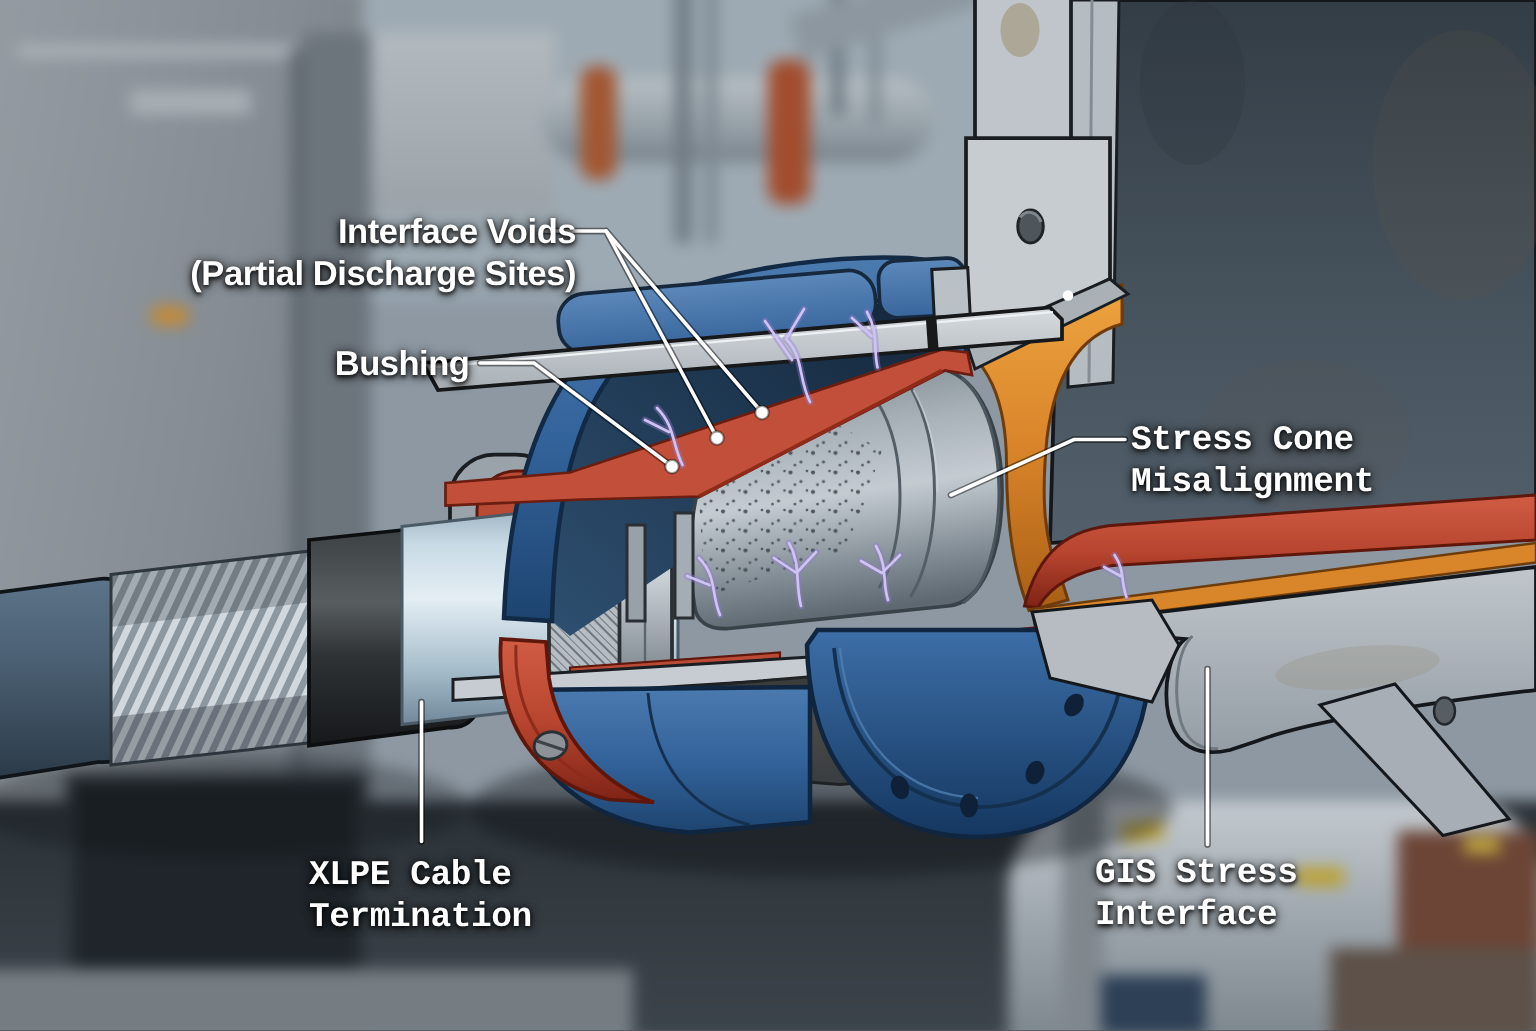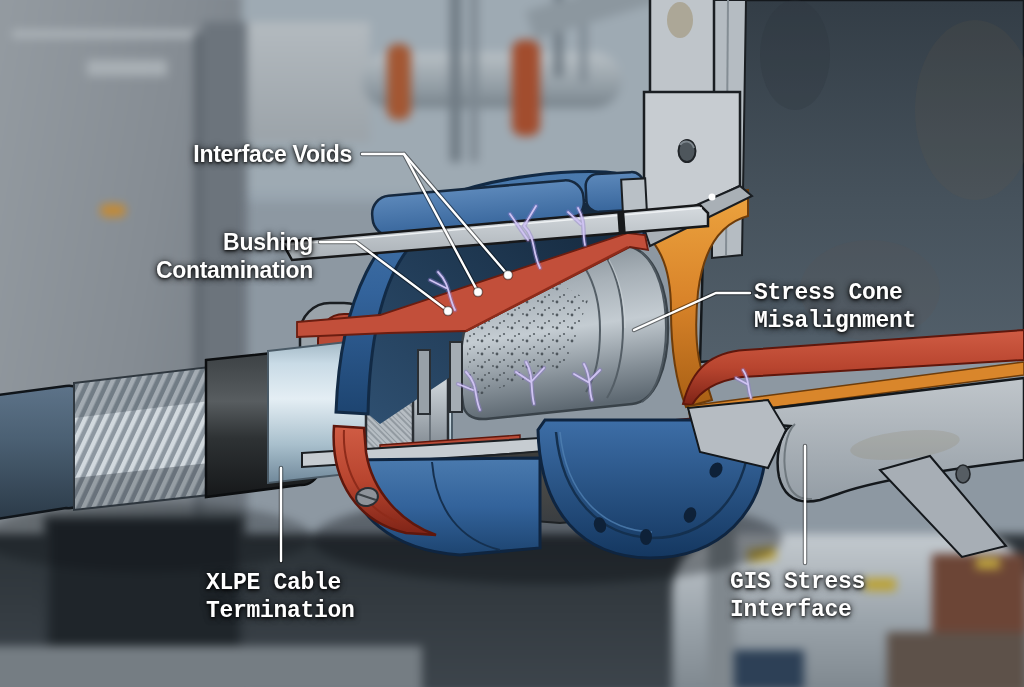--- a/index.html
+++ b/index.html
@@ -44,21 +44,21 @@
   
   .art{position:absolute;left:0;top:0;}
   
   .label{
     position:absolute;color:#ffffff;font-weight:700;font-size:23px;line-height:28px;
     letter-spacing:-0.3px;white-space:nowrap;
     text-shadow:0 1px 3px rgba(0,0,0,.9),0 0 7px rgba(0,0,0,.55),0 2px 6px rgba(0,0,0,.5);
   }
   .align-r{text-align:right;}
   .align-l{text-align:left;font-family:Liberation Mono, monospace;}
-  #lbl-iv{right:672px;top:140px;}
+  #lbl-iv{right:640px;top:140px;}
   #lbl-sc{right:711px;top:228px;}
   #lbl-stress{left:754px;top:279px;}
   #lbl-xlpe{left:206px;top:569px;}
   #lbl-gis{left:730px;top:568px;}
 </style>
 </head>
 <body>
 
 <div class="stage">
 
@@ -381,24 +381,24 @@
       <g fill="#ffffff" stroke="rgba(0,0,0,.4)" stroke-width="1.5">
         <circle cx="508" cy="275" r="4.5"></circle>
         <circle cx="478" cy="292" r="4.5"></circle>
         <circle cx="448" cy="311" r="4.5"></circle>
       </g>
     </g>
   </svg>
 
   <div class="label align-r" id="lbl-iv">
     <div>Interface Voids</div>
+    <div>(Partial Discharge Sites)</div>
   </div>
   <div class="label align-r" id="lbl-sc">
     <div>Bushing</div>
-    <div>Contamination</div>
   </div>
   <div class="label align-l" id="lbl-stress">
     <div>Stress Cone</div>
     <div>Misalignment</div>
   </div>
   <div class="label align-l" id="lbl-xlpe">
     <div>XLPE Cable</div>
     <div>Termination</div>
   </div>
   <div class="label align-l" id="lbl-gis">

